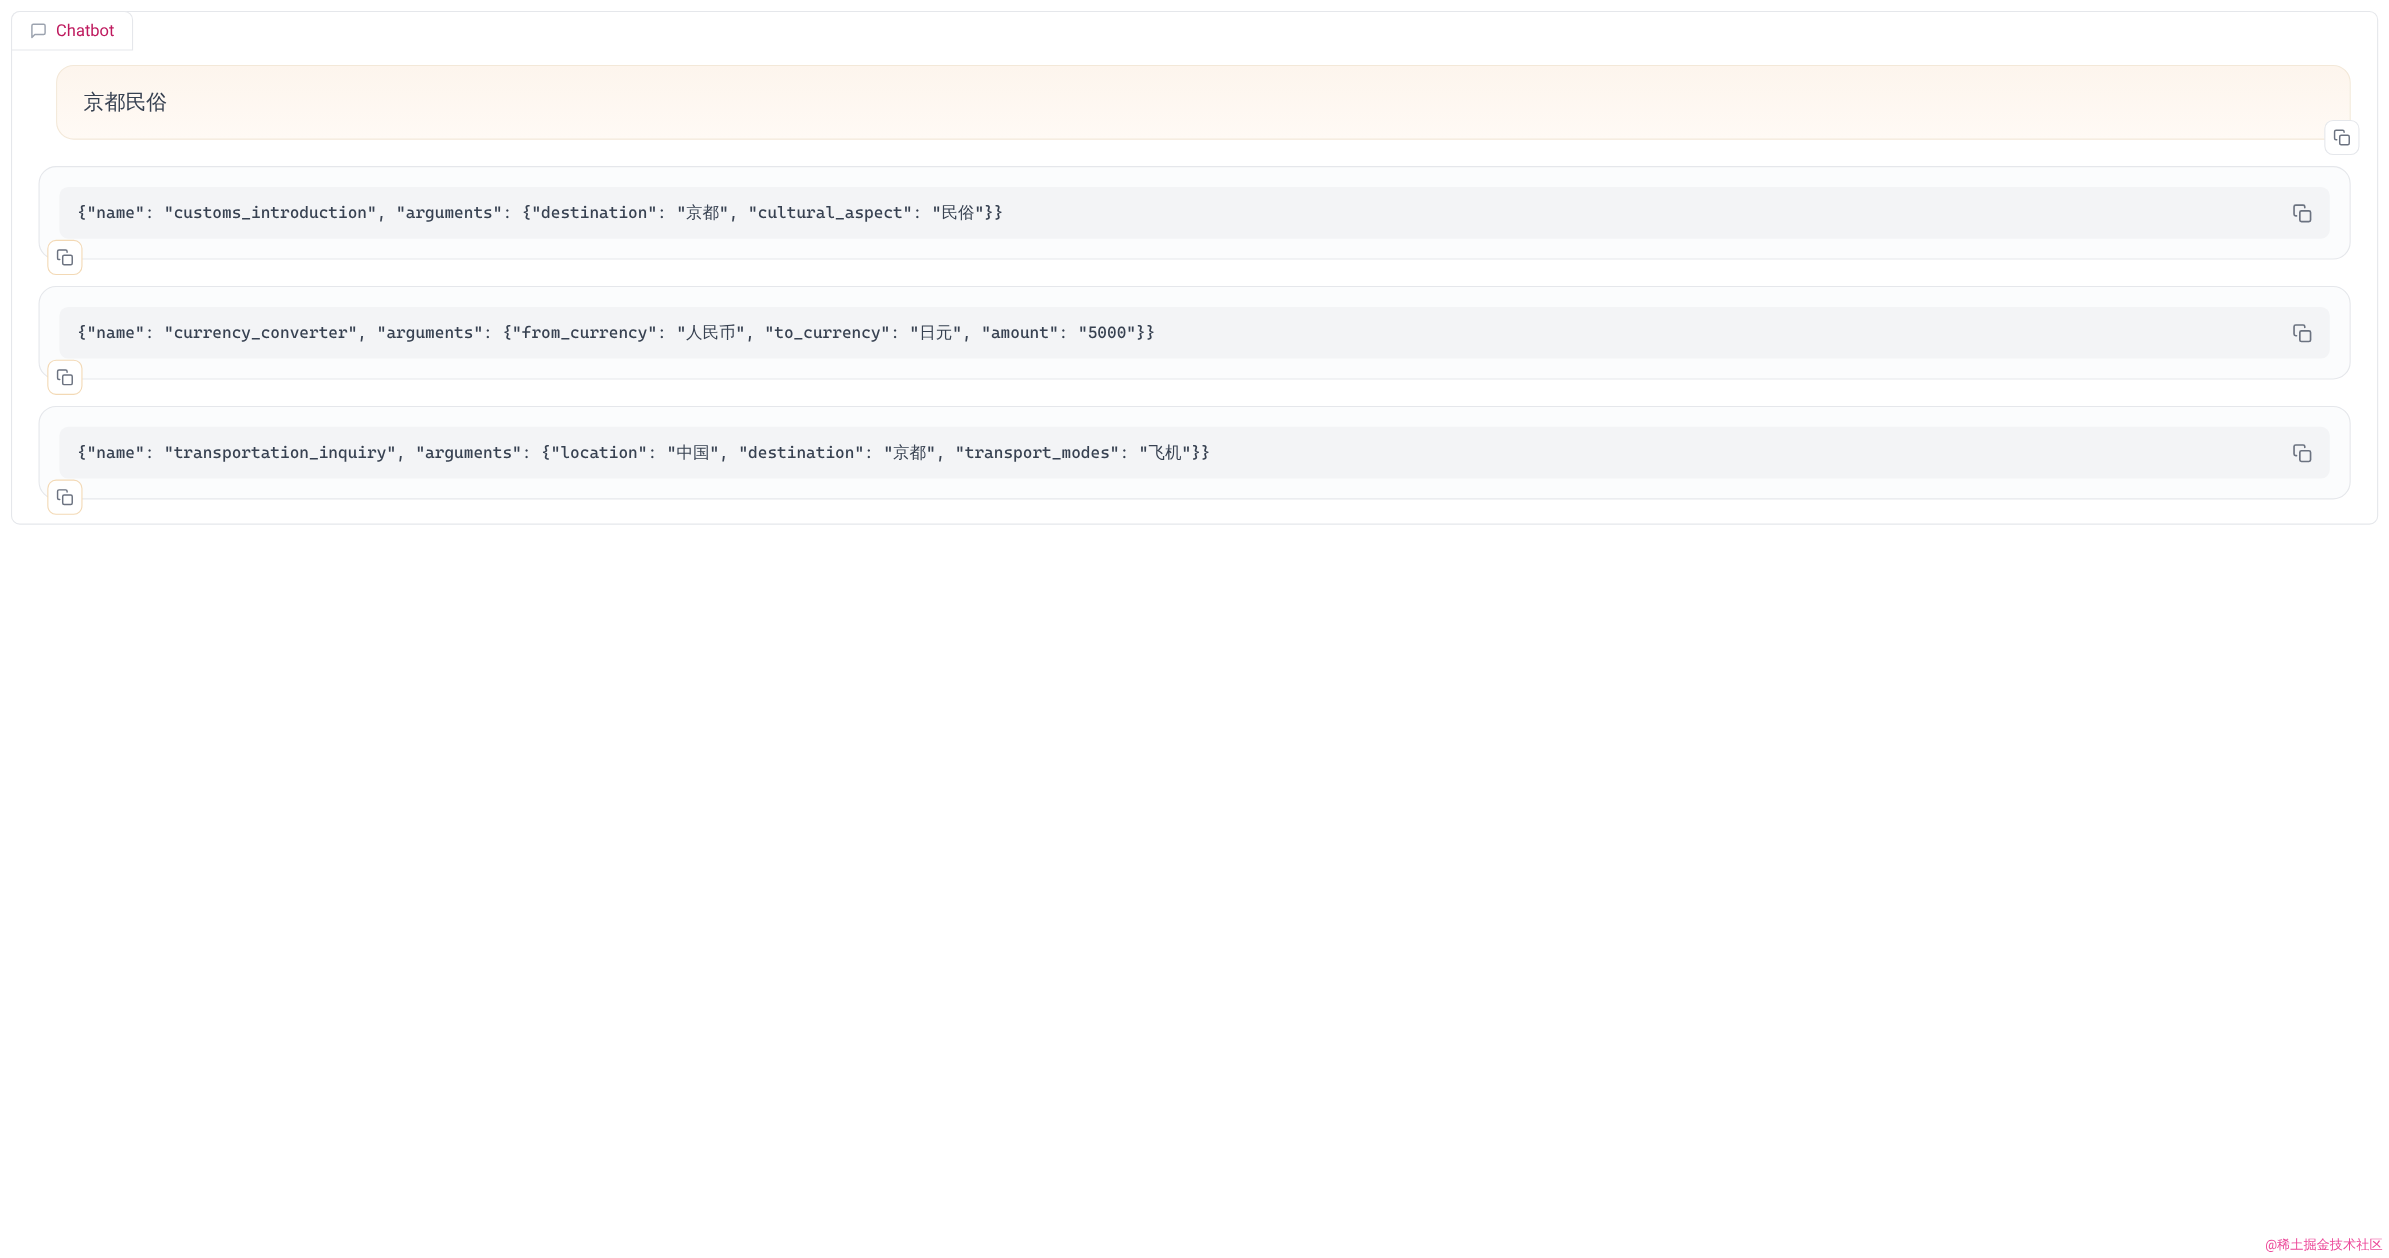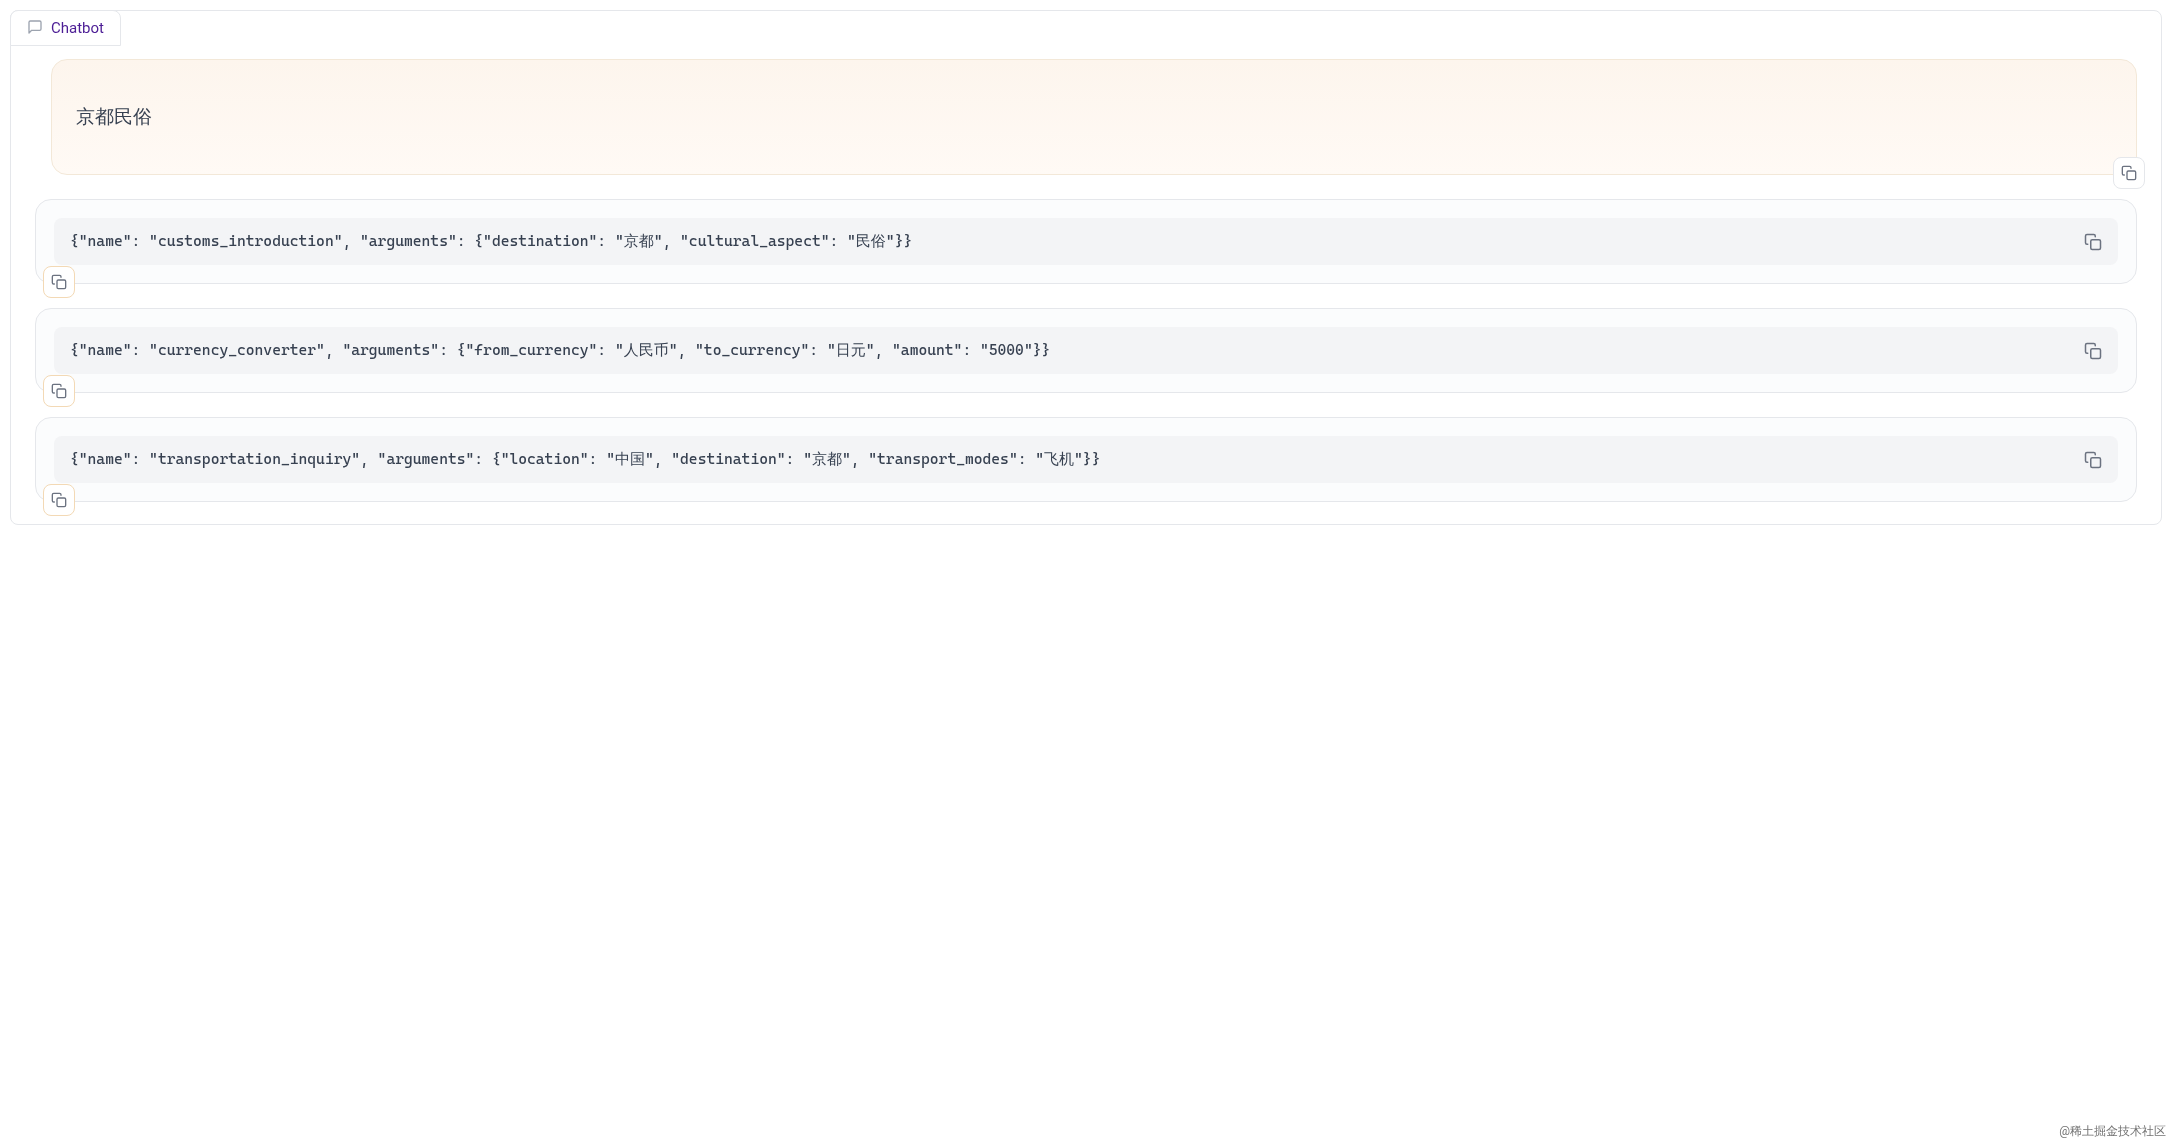--- a/index.html
+++ b/index.html
@@ -16,29 +16,30 @@
 
     .app-container {
       border: 1px solid #e5e7eb;
       border-radius: 8px;
       background: #fff;
       position: relative;
     }
 
     .tab-header {
       display: inline-flex;
+      align-items: center;
       gap: 8px;
       padding: 8px 16px;
       border: 1px solid #e5e7eb;
       border-radius: 8px 8px 0 0;
       position: relative;
       top: -1px;
       left: -1px;
       background: #fff;
-      color: #4c1d95;
+      color: #be185d;
       font-size: 15px;
     }
 
     .chat-icon {
       color: #9ca3af;
     }
 
     .content {
       padding: 12px 24px;
     }
@@ -46,21 +47,21 @@
     .user-message-wrapper {
       position: relative;
       margin-bottom: 24px;
       margin-left: 16px;
     }
 
     .user-message {
       background: linear-gradient(180deg, #fdf5ed 0%, #fffaf5 100%);
       border: 1px solid #f3e8d8;
       border-radius: 16px;
-      padding: 44px 24px;
+      padding: 20px 24px;
       color: #374151;
       font-size: 19px;
       font-weight: 400;
     }
 
     .bot-message-wrapper {
       position: relative;
       margin-bottom: 24px;
     }
 
@@ -131,21 +132,21 @@
       display: flex;
       align-items: center;
       margin-left: 12px;
     }
 
     .watermark {
       position: fixed;
       right: 6px;
       bottom: 4px;
       font-size: 12px;
-      color: #737373;
+      color: #ec4899;
     }
 
     svg {
       display: block;
     }
   </style>
 </head>
 <body>
 
 <div class="app-container">

